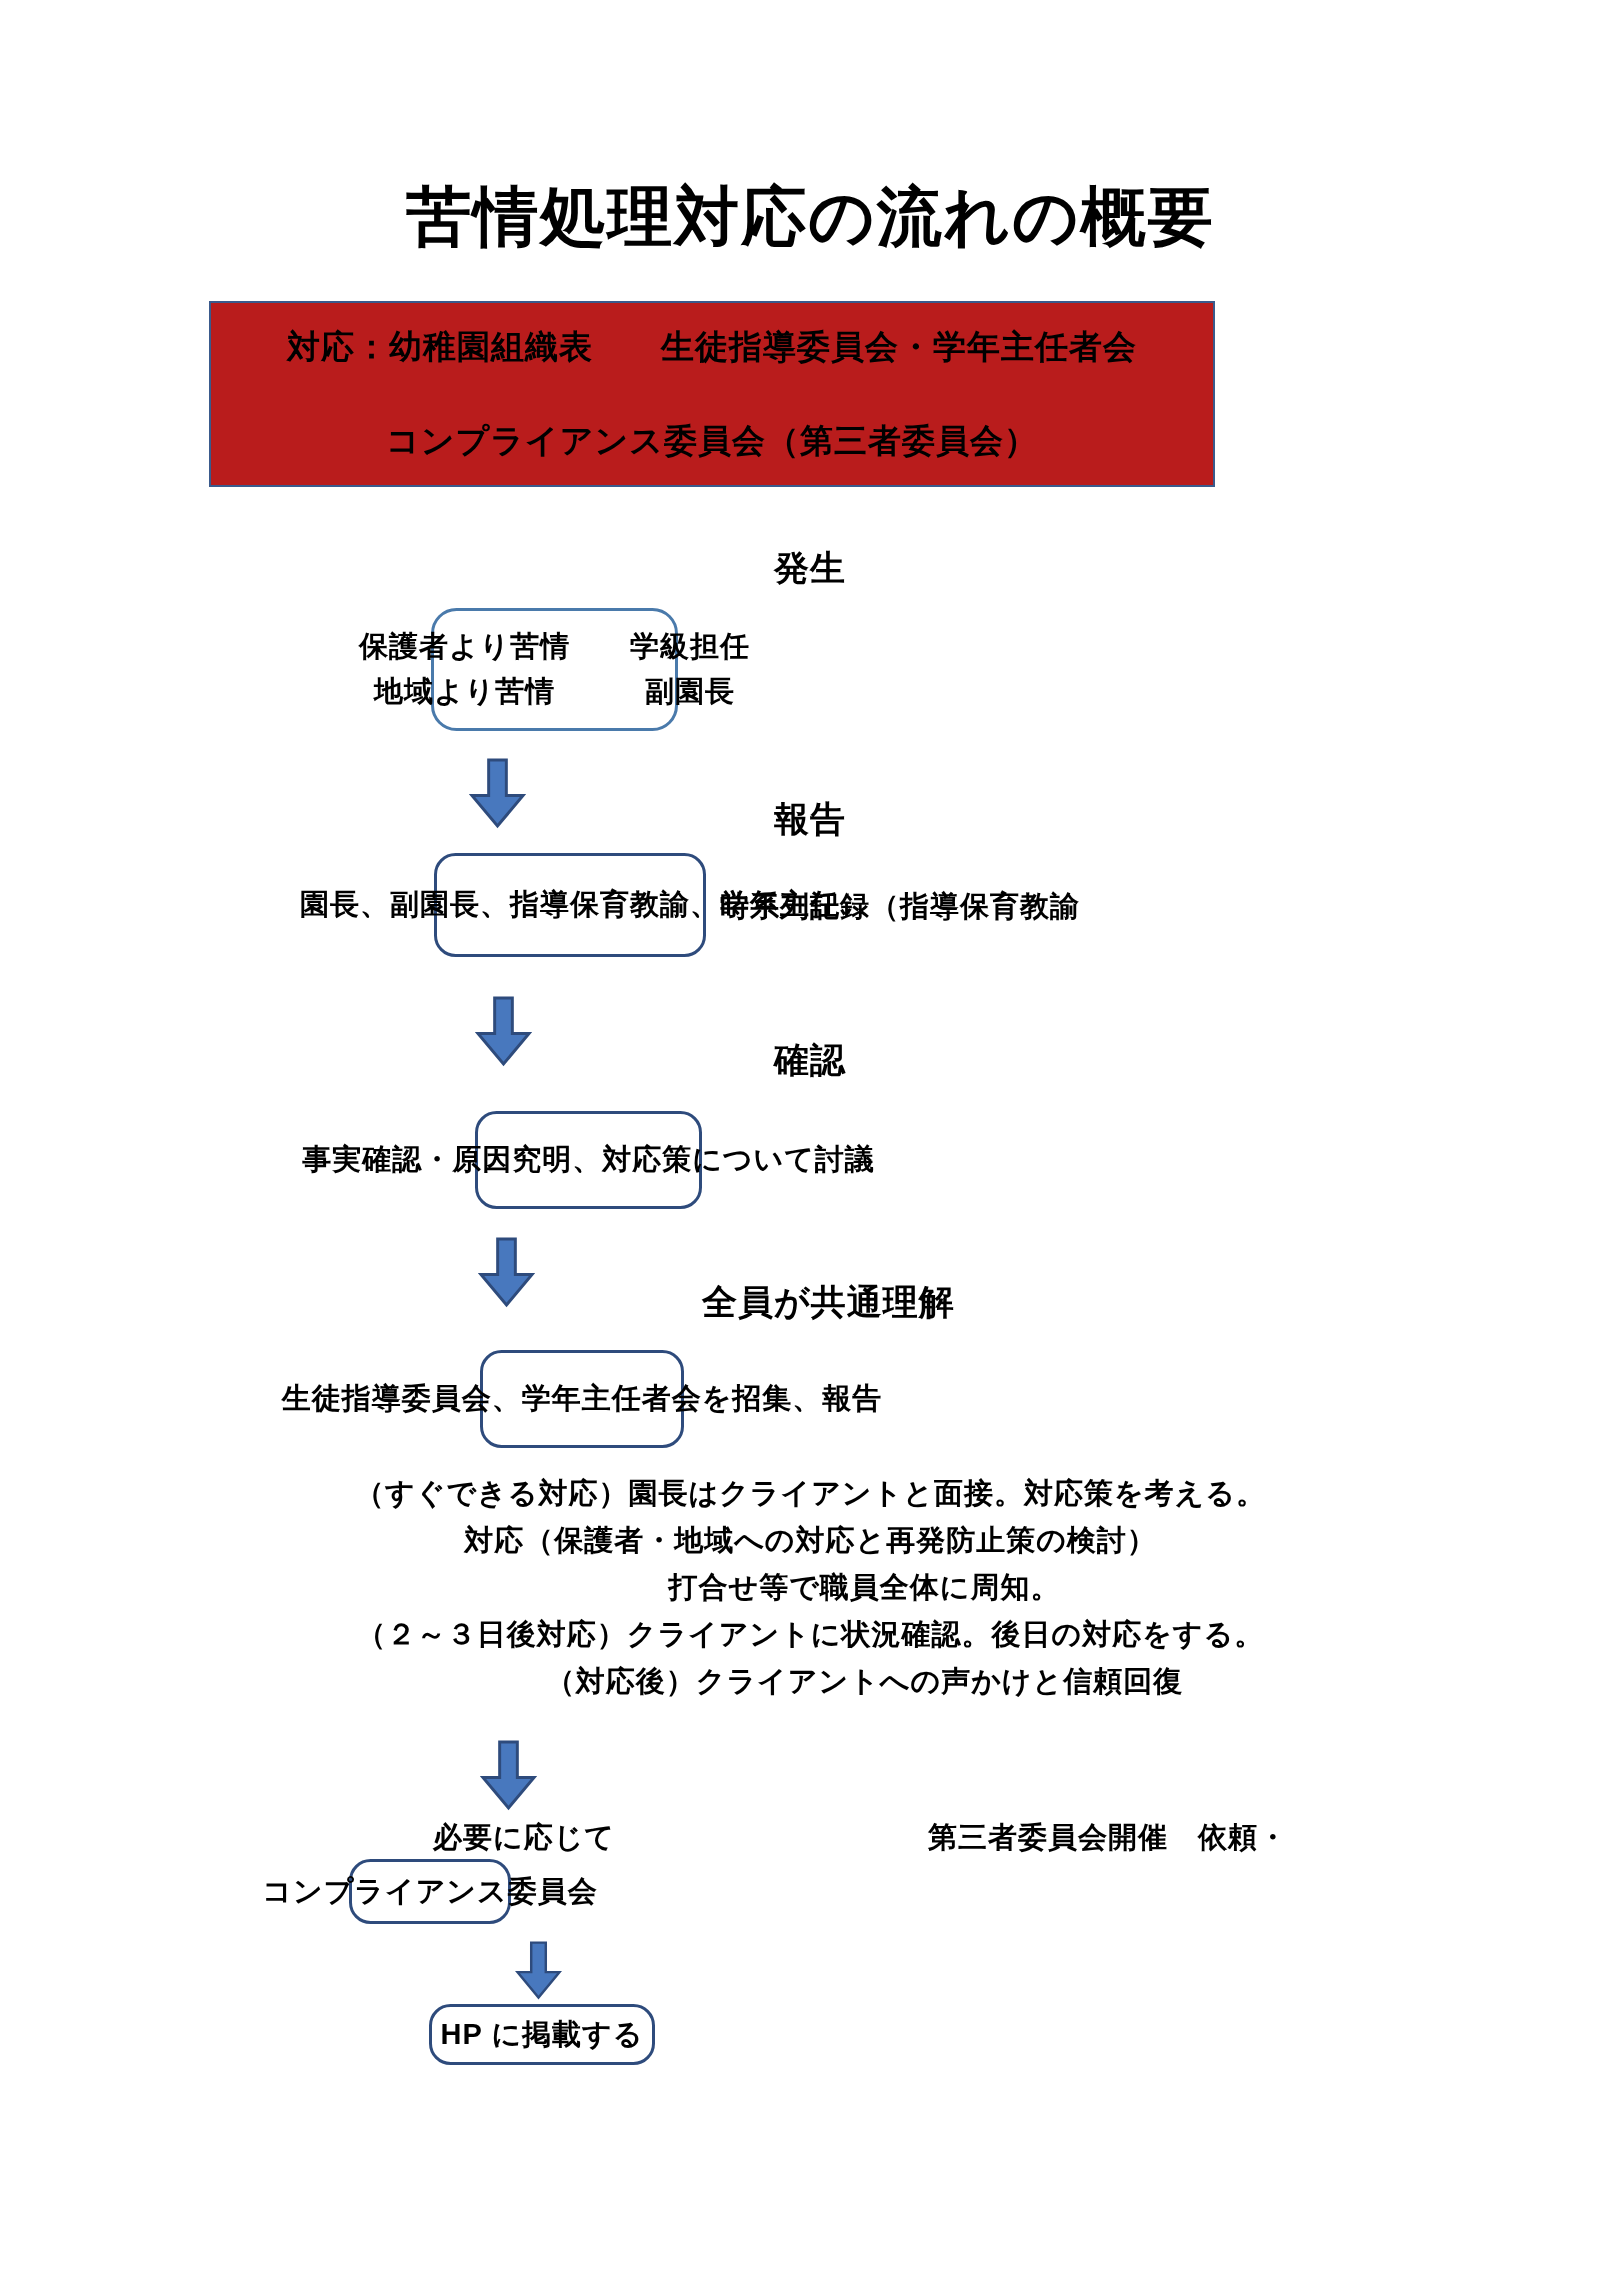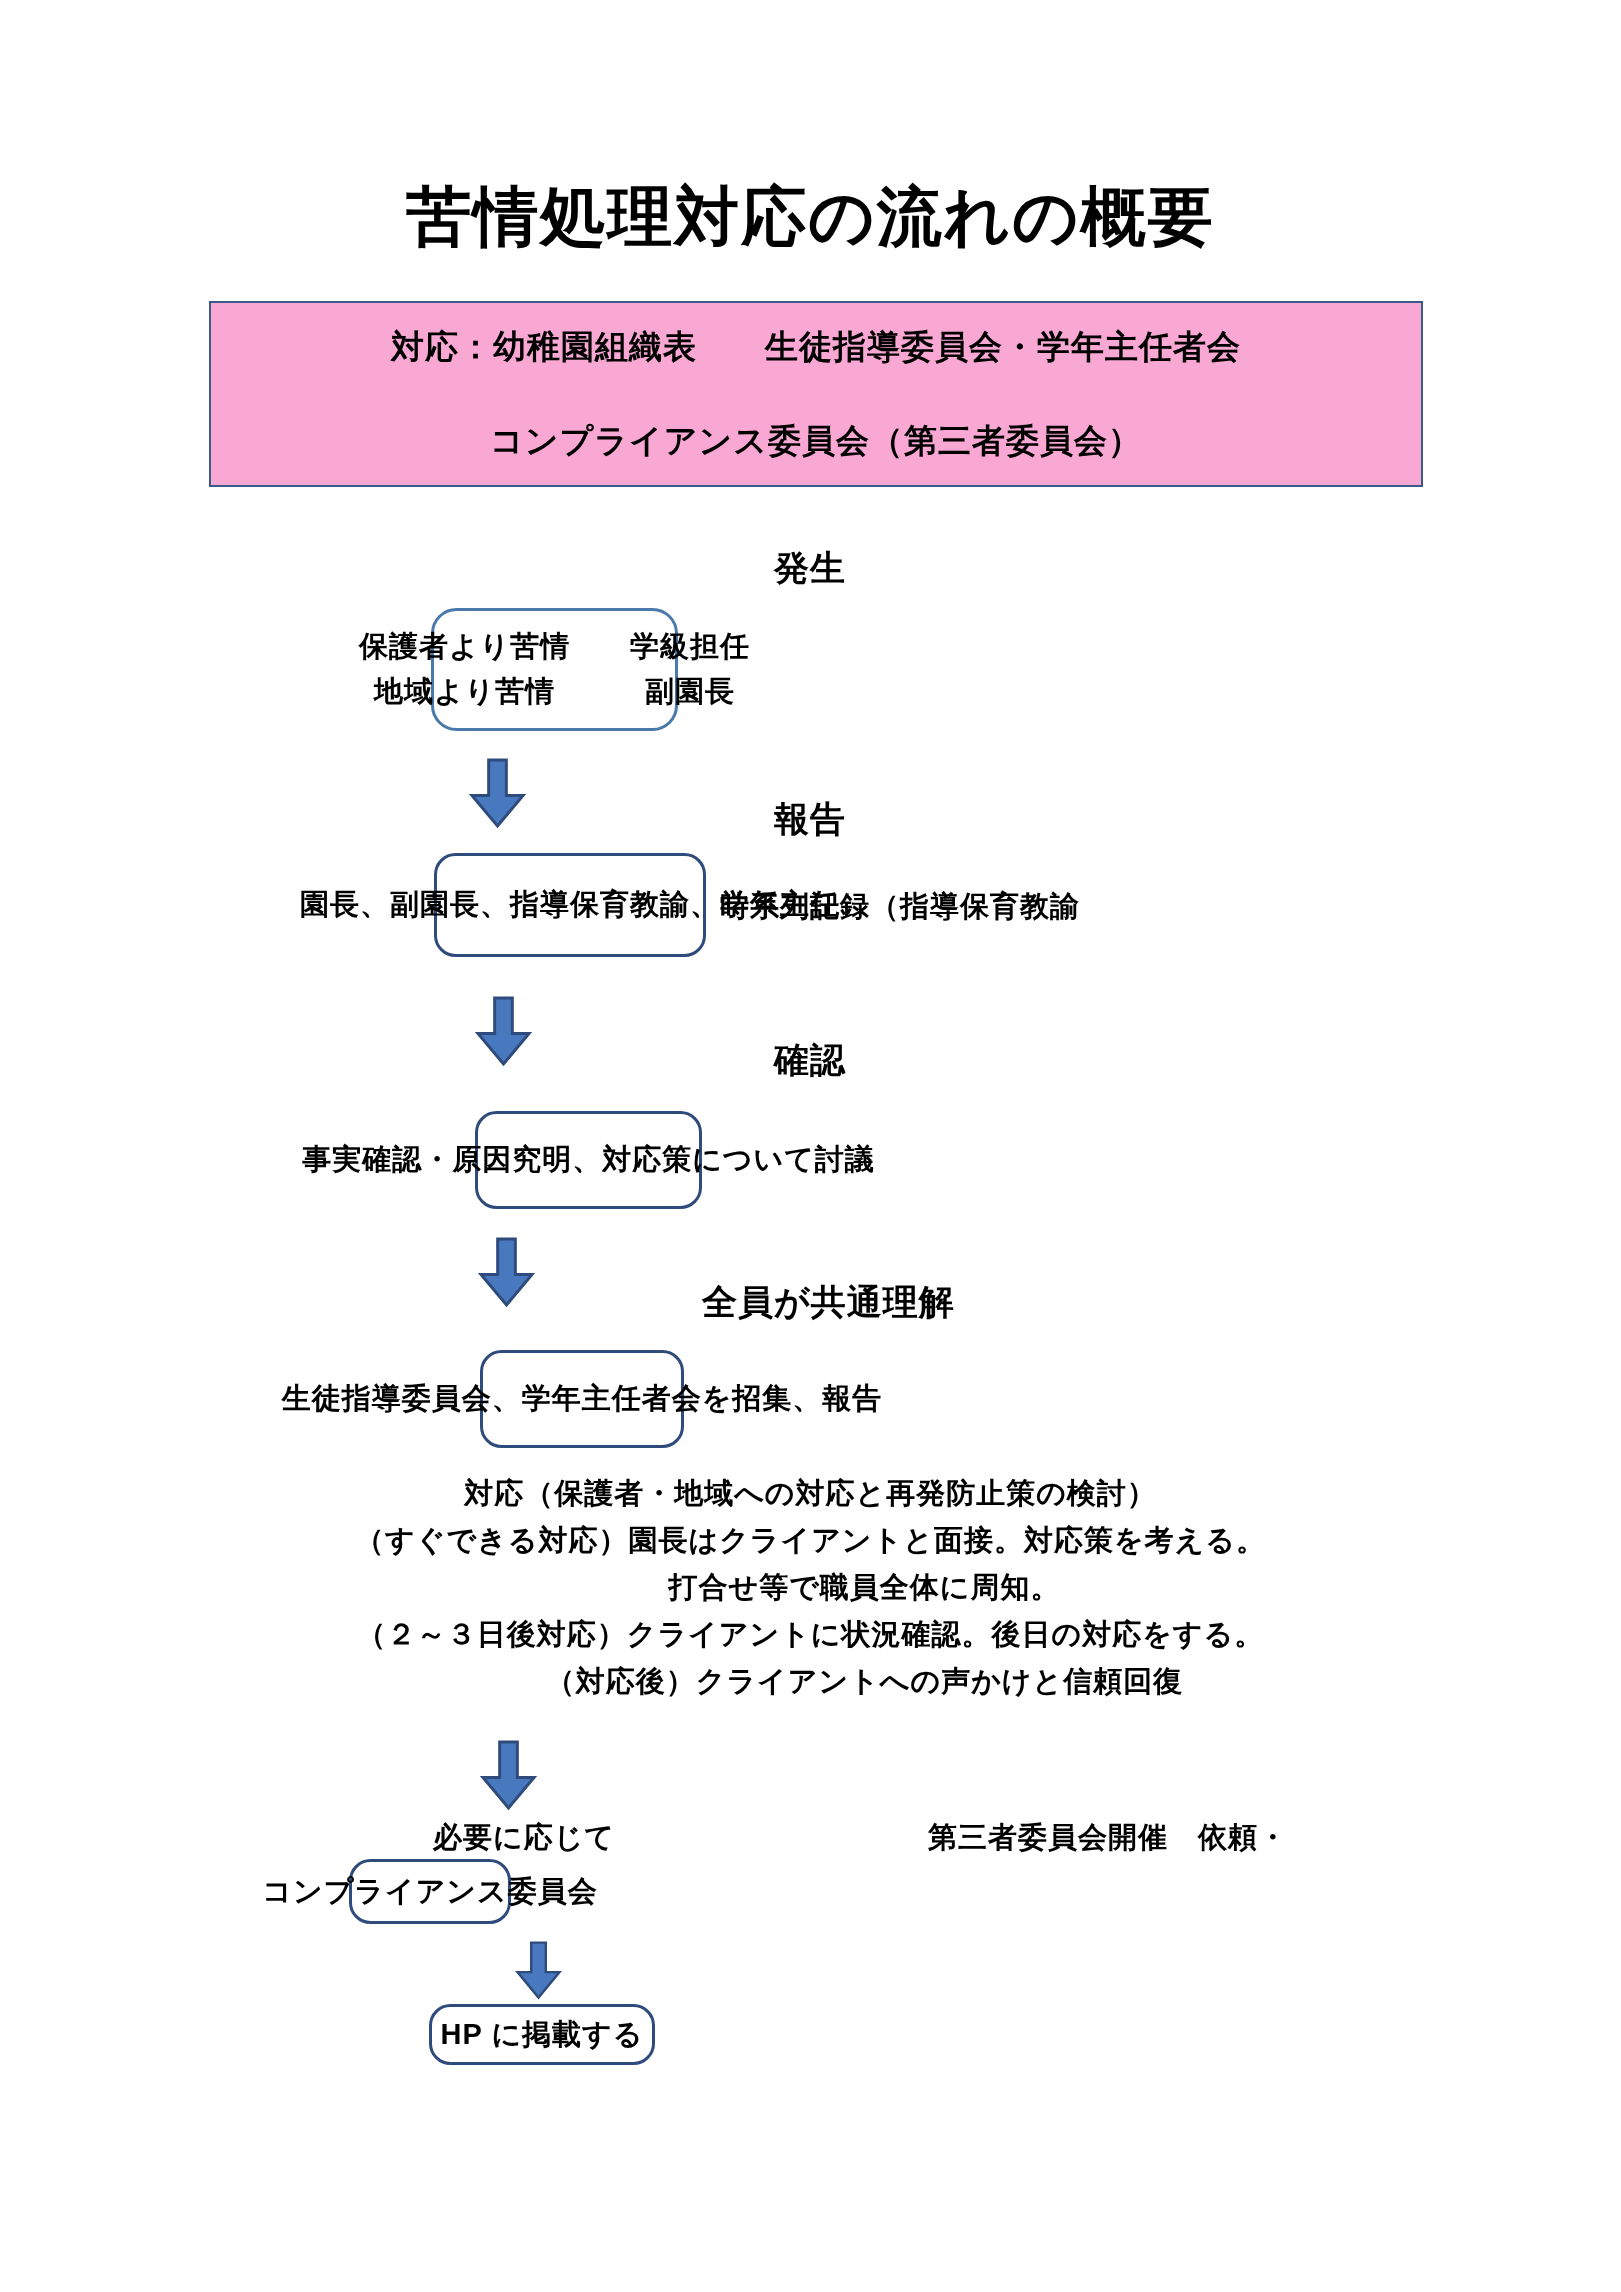--- a/index.html
+++ b/index.html
@@ -34,24 +34,24 @@
     letter-spacing: 2px;
     line-height: 1.1;
     white-space: nowrap;
   }
 
   
   .header-box {
     position: absolute;
     left: 209px;
     top: 301px;
-    width: 1214px;
+    width: 1006px;
     height: 186px;
     border: 2.9px solid #3A5A8C;
-    background: #f9a8d4;
+    background: #b91c1c;
     box-sizing: border-box;
   }
   .header-line {
     position: absolute;
     left: 0;
     width: 100%;
     text-align: center;
     font-size: 33px;
     font-weight: 700;
     letter-spacing: 1px;
@@ -203,22 +203,22 @@
     </svg>
   </div>
 
   <div class="caption" style="left:702px; top:1279px;">全員が共通理解</div>
 
   <div class="pbox style-navy" id="box-summon">
     <div class="ptext">生徒指導委員会、学年主任者会を招集、報告</div>
   </div>
 
   <div class="resp-block">
+    <div class="resp-line c">（すぐできる対応）園長はクライアントと面接。対応策を考える。</div>
     <div class="resp-line c">対応（保護者・地域への対応と再発防止策の検討）</div>
-    <div class="resp-line c">（すぐできる対応）園長はクライアントと面接。対応策を考える。</div>
     <div class="resp-line r">打合せ等で職員全体に周知。</div>
     <div class="resp-line c">（２～３日後対応）クライアントに状況確認。後日の対応をする。</div>
     <div class="resp-line r">（対応後）クライアントへの声かけと信頼回復</div>
   </div>
 
   <div class="arrow" style="left:480px; top:1740px;">
     <svg viewBox="0 0 58 72" preserveAspectRatio="none">
       <polygon points="20,2 38,2 38,38 55,38 29,69 3,38 20,38" fill="#4878BE" stroke="#2E4B7C" stroke-width="3"></polygon>
     </svg>
   </div>

